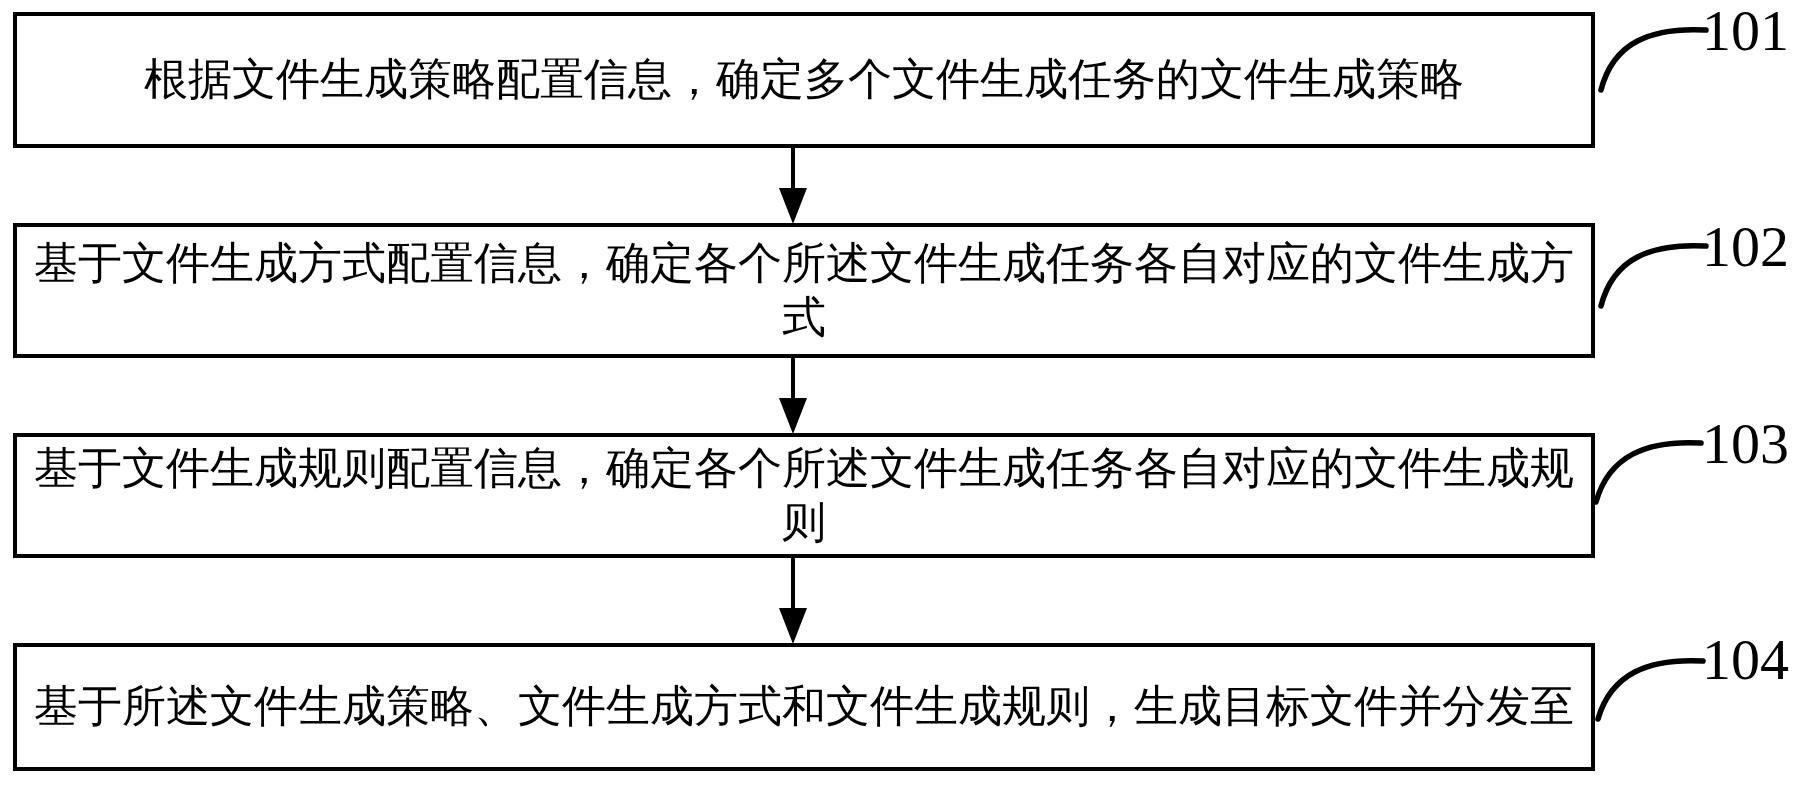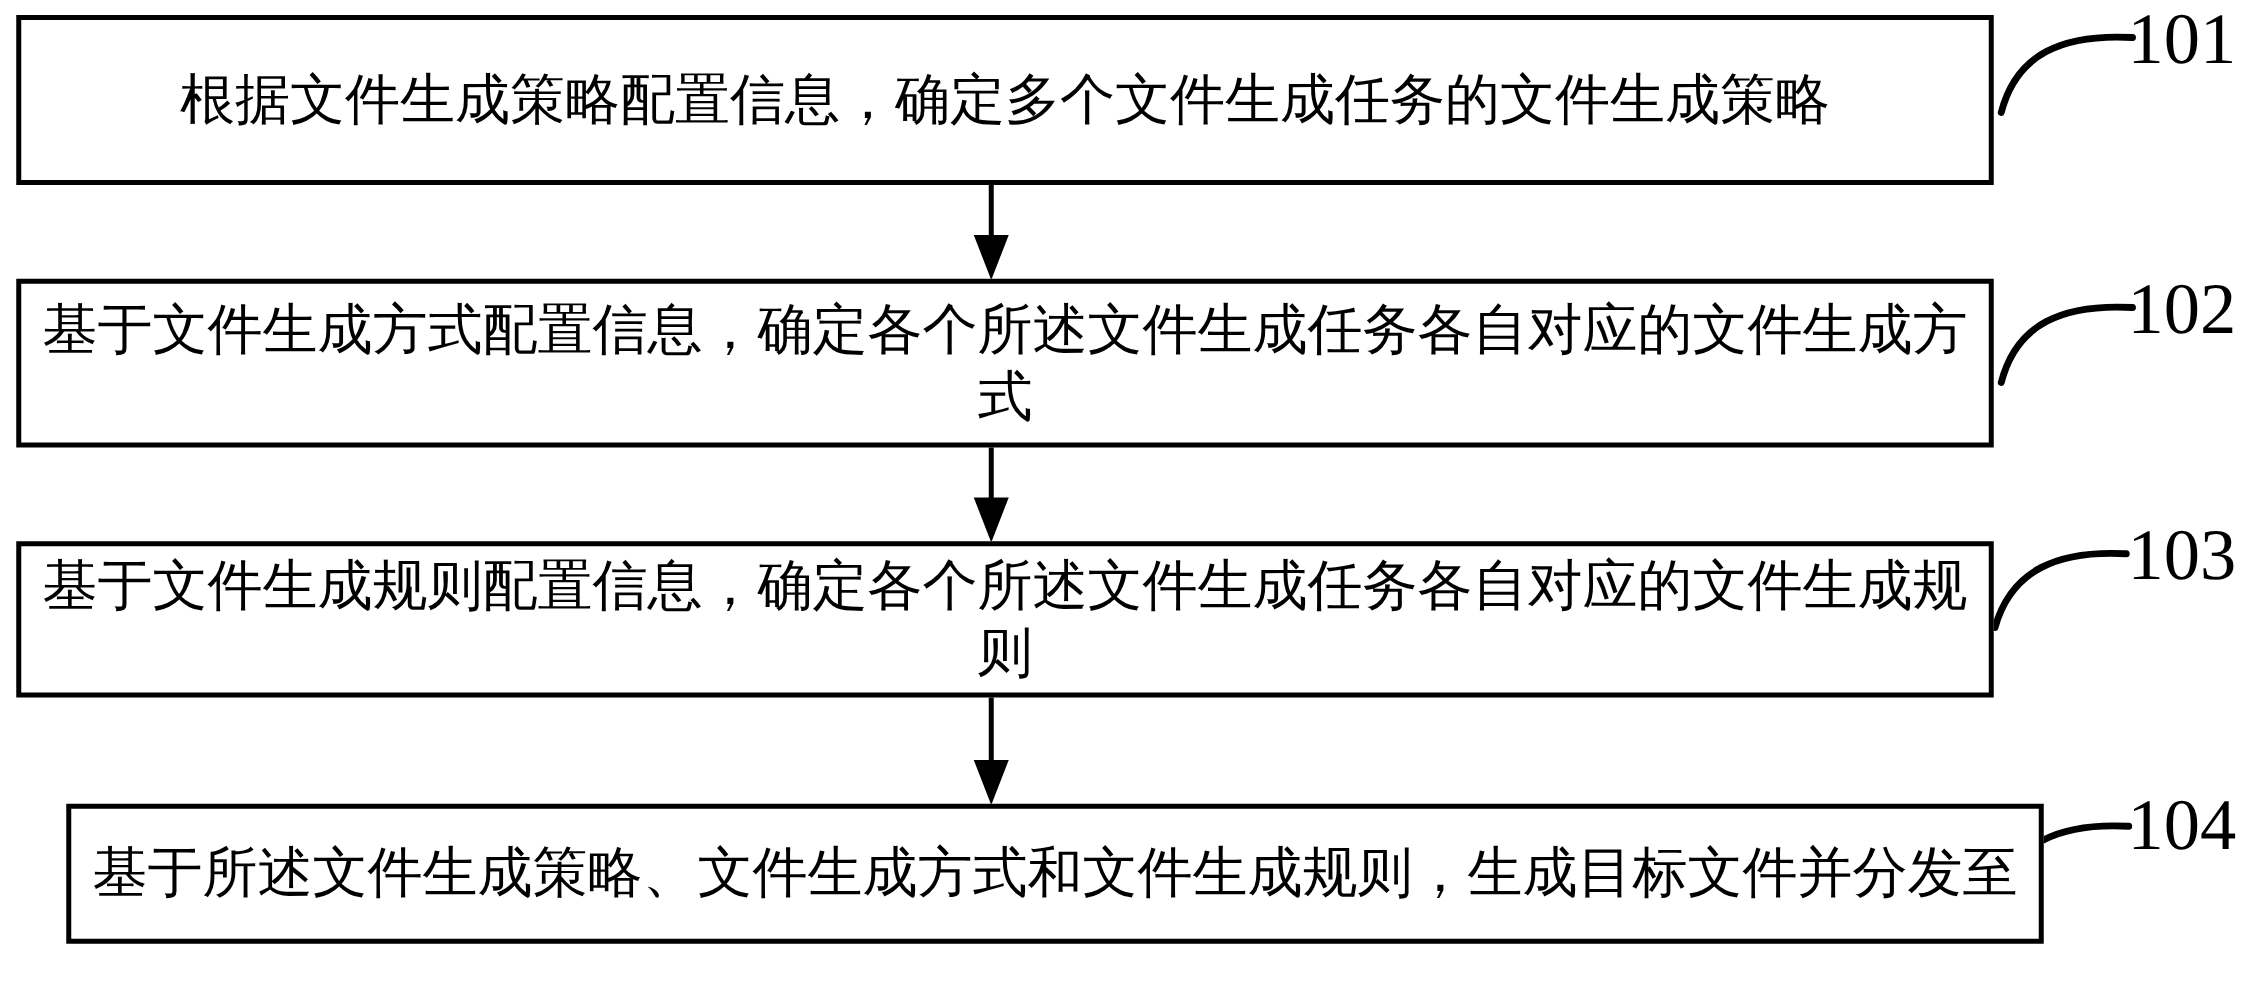--- a/index.html
+++ b/index.html
@@ -20,21 +20,21 @@
     display:flex;flex-direction:column;
     justify-content:center;align-items:center;
     font-size:44px;line-height:54px;
     text-align:center;
     background:#fff;
   }
   .box .line{white-space:nowrap;}
   .b1{top:12px;height:136px;}
   .b2{top:223px;height:135px;}
   .b3{top:433px;height:125px;}
-  .b4{top:643px;height:112px;margin-left:40px;}
+  .b4{top:643px;height:128px;}
   .ref{
     position:absolute;
     left:1702px;width:120px;
     font-size:58px;line-height:64px;
     color:#000;
   }
   .r1{top:-1px;}
   .r2{top:215px;}
   .r3{top:412px;}
   .r4{top:628px;}

